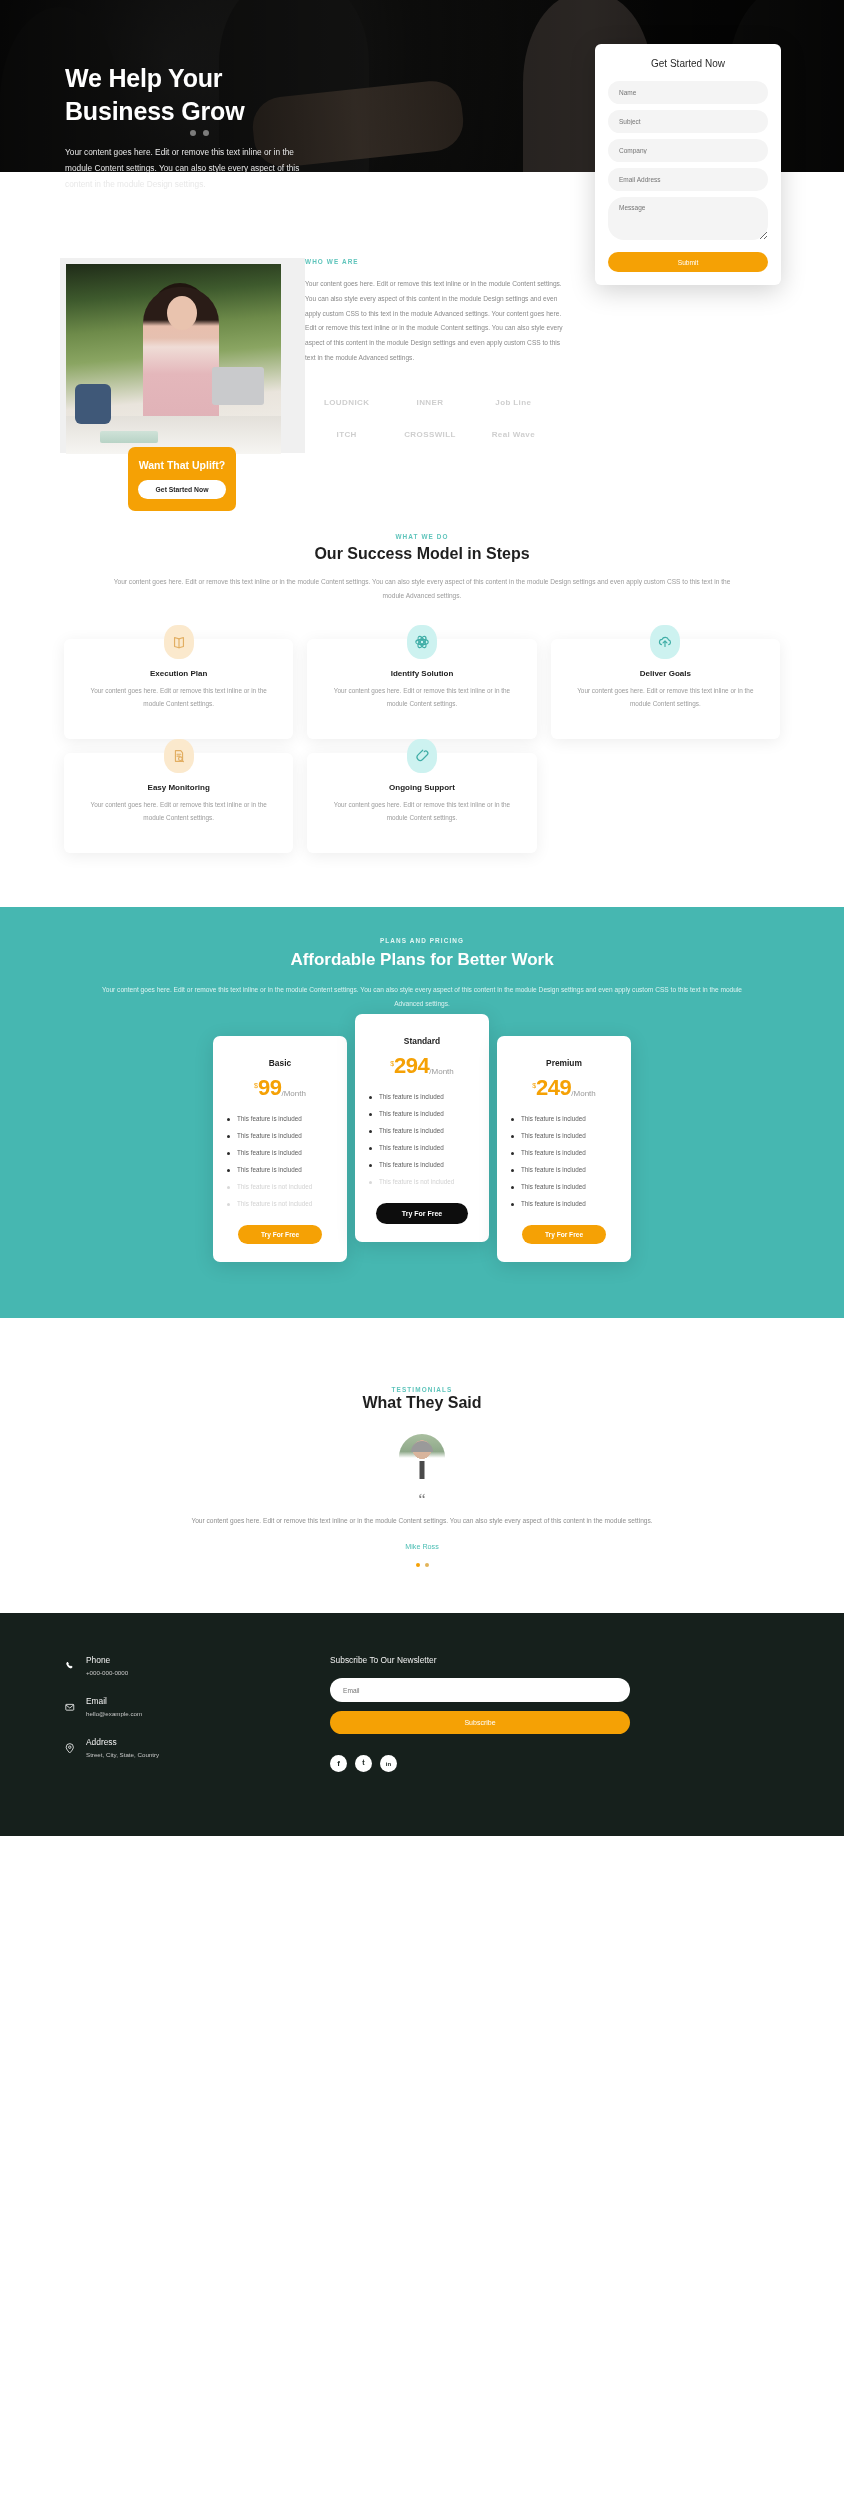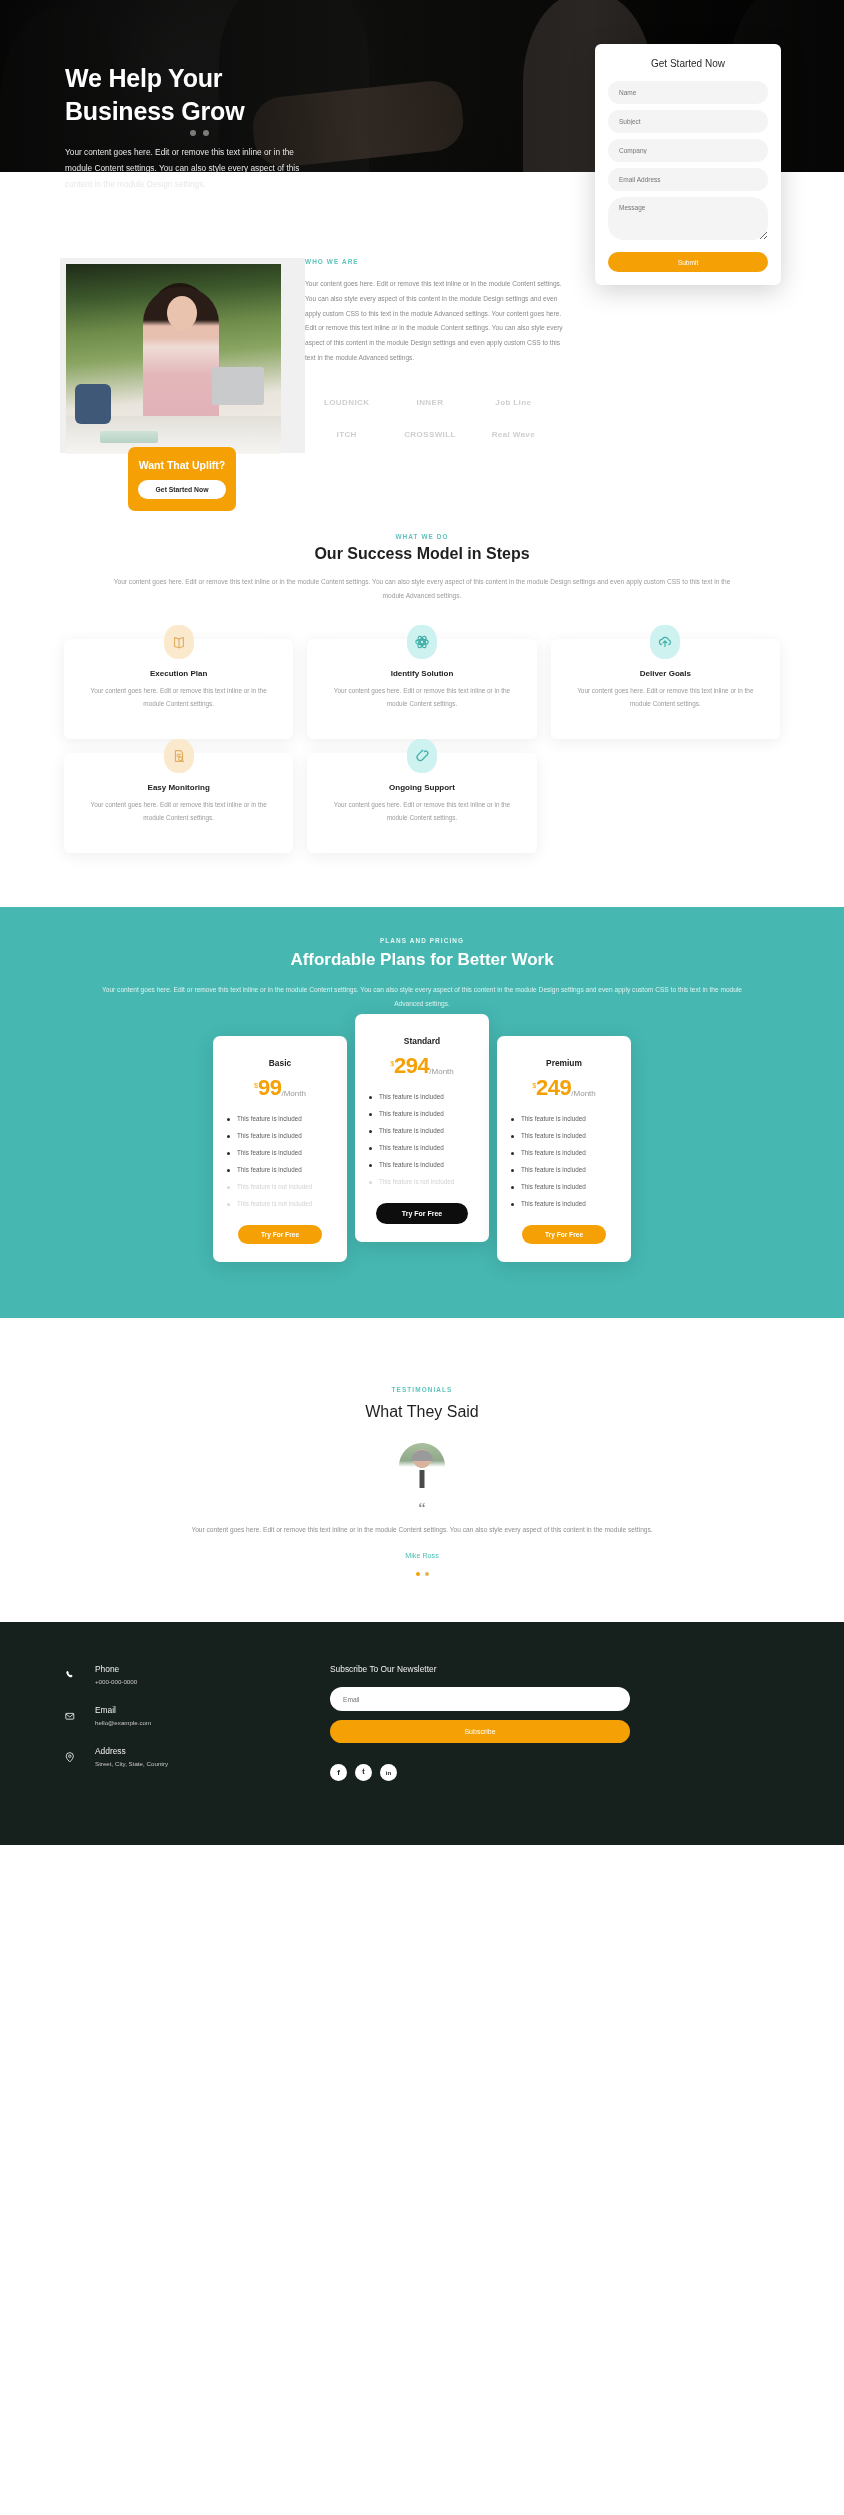--- a/index.html
+++ b/index.html
@@ -232,42 +232,42 @@
   .feat li.off:before { background:#d8d8d8; }
   .plan .cta {
     margin-top: 8px; display:inline-block; border:none; cursor:pointer; font-family:inherit;
     width: 84px; height: 19px; border-radius: 13px;
     background:#f5a105; color:#fff; font-size:6.6px; font-weight:600;
   }
   .plan.featured .cta { background:#0d0d0d; color:#fff; width: 92px; height: 21px; font-size:7px; }
 
   
   .testi { text-align:center; padding: 68px 0 46px; background:#fff; }
-  .testi h2 { font-size: 16px; font-weight:400; margin-top: 10px; color:#1f1f1f; }
+  .testi h2 { font-size: 16px; font-weight:700; margin-top: 1px; color:#1f1f1f; }
   .avatar {
     width: 46px; height: 46px; border-radius: 50%; margin: 22px auto 0;
     background:
       radial-gradient(circle at 50% 34%, #d8b49c 0 24%, rgba(0,0,0,0) 25%),
       linear-gradient(180deg,#a9bfa0 0%, #8fa98a 38%, #ffffff 52%, #ffffff 100%);
     position:relative; overflow:hidden;
   }
   .avatar .tie { position:absolute; left:50%; top:58%; transform:translateX(-50%); width:5px; height:18px; background:#4a4a4a; }
   .avatar .hair { position:absolute; left:50%; top:14%; transform:translateX(-50%); width:22px; height:11px; background:#9a9a9a; border-radius:11px 11px 0 0;}
   .qmark { font-size: 16px; color:#787878; margin-top: 12px; font-family:"Liberation Serif", serif; line-height:1;}
   .testi .body { margin: 6px auto 0; max-width: 620px; font-size: 6.6px; line-height: 2.1; color:#8f8f8f;}
   .testi .name { margin-top: 14px; font-size: 7.2px; color:#49bdb3; }
   .slider-dots { margin-top: 12px; display:flex; gap: 5px; justify-content:center; }
   .slider-dots i { width:4px; height:4px; border-radius:50%; background:#e2b45a; display:block; }
   .slider-dots i.on { background:#f5a105; }
 
   
   footer { background:#16201c; padding: 42px 0 58px; }
   .footer-inner { display:flex; padding: 0 64px; gap: 56px; }
   .contact-col { width: 210px; }
-  .ci { display:flex; gap: 18px; margin-bottom: 20px; align-items:flex-start;}
+  .ci { display:flex; gap: 9px; margin-bottom: 20px; align-items:flex-start;}
   .ci .ic { width: 13px; height: 15px; flex:none; display:flex; align-items:center; justify-content:center; color:#fff;}
   .ci h5 { color:#f2f2f2; font-size: 8.4px; font-weight:500; }
   .ci span { display:block; color:#c8c8c8; font-size: 6.2px; margin-top: 4px; }
   .news-col { flex: 1; max-width: 300px; }
   .news-col h5 { color:#f2f2f2; font-size: 8.4px; font-weight:500; margin-bottom: 13px; }
   .news-input {
     width: 100%; height: 24px; border-radius: 14px; border:none;
     background:#fff; padding: 0 13px; font-size: 6.6px; color:#9b9b9b; font-family:inherit;
   }
   .news-btn {

